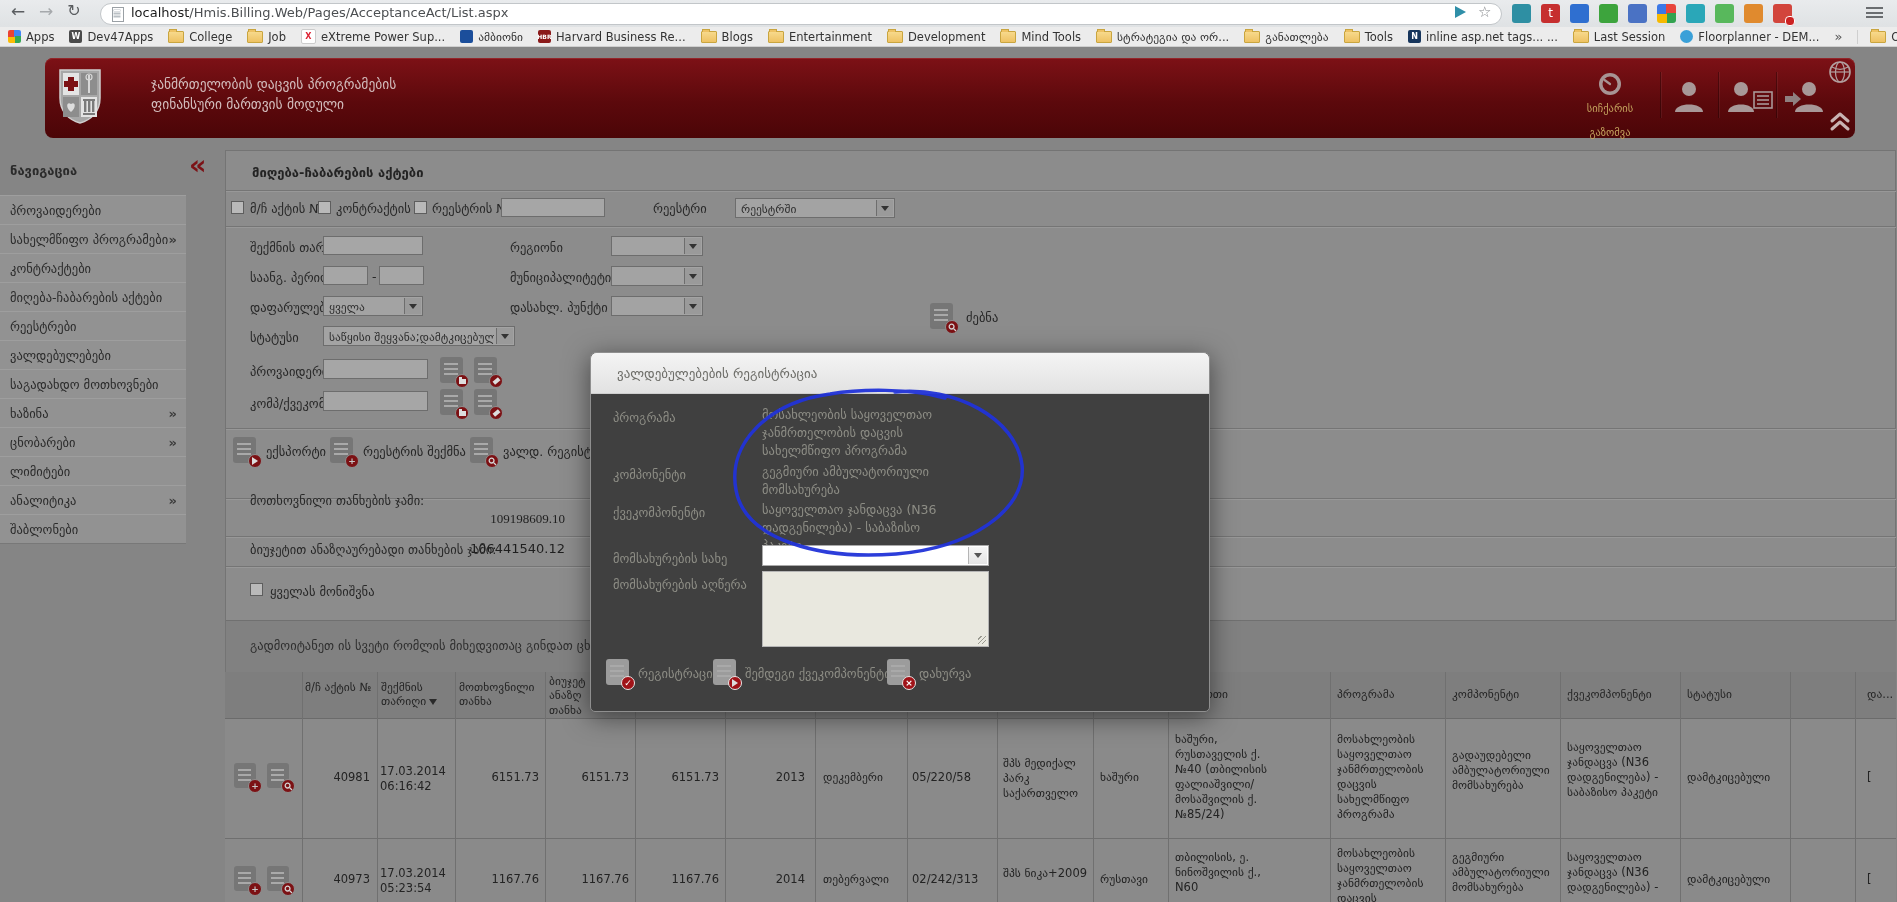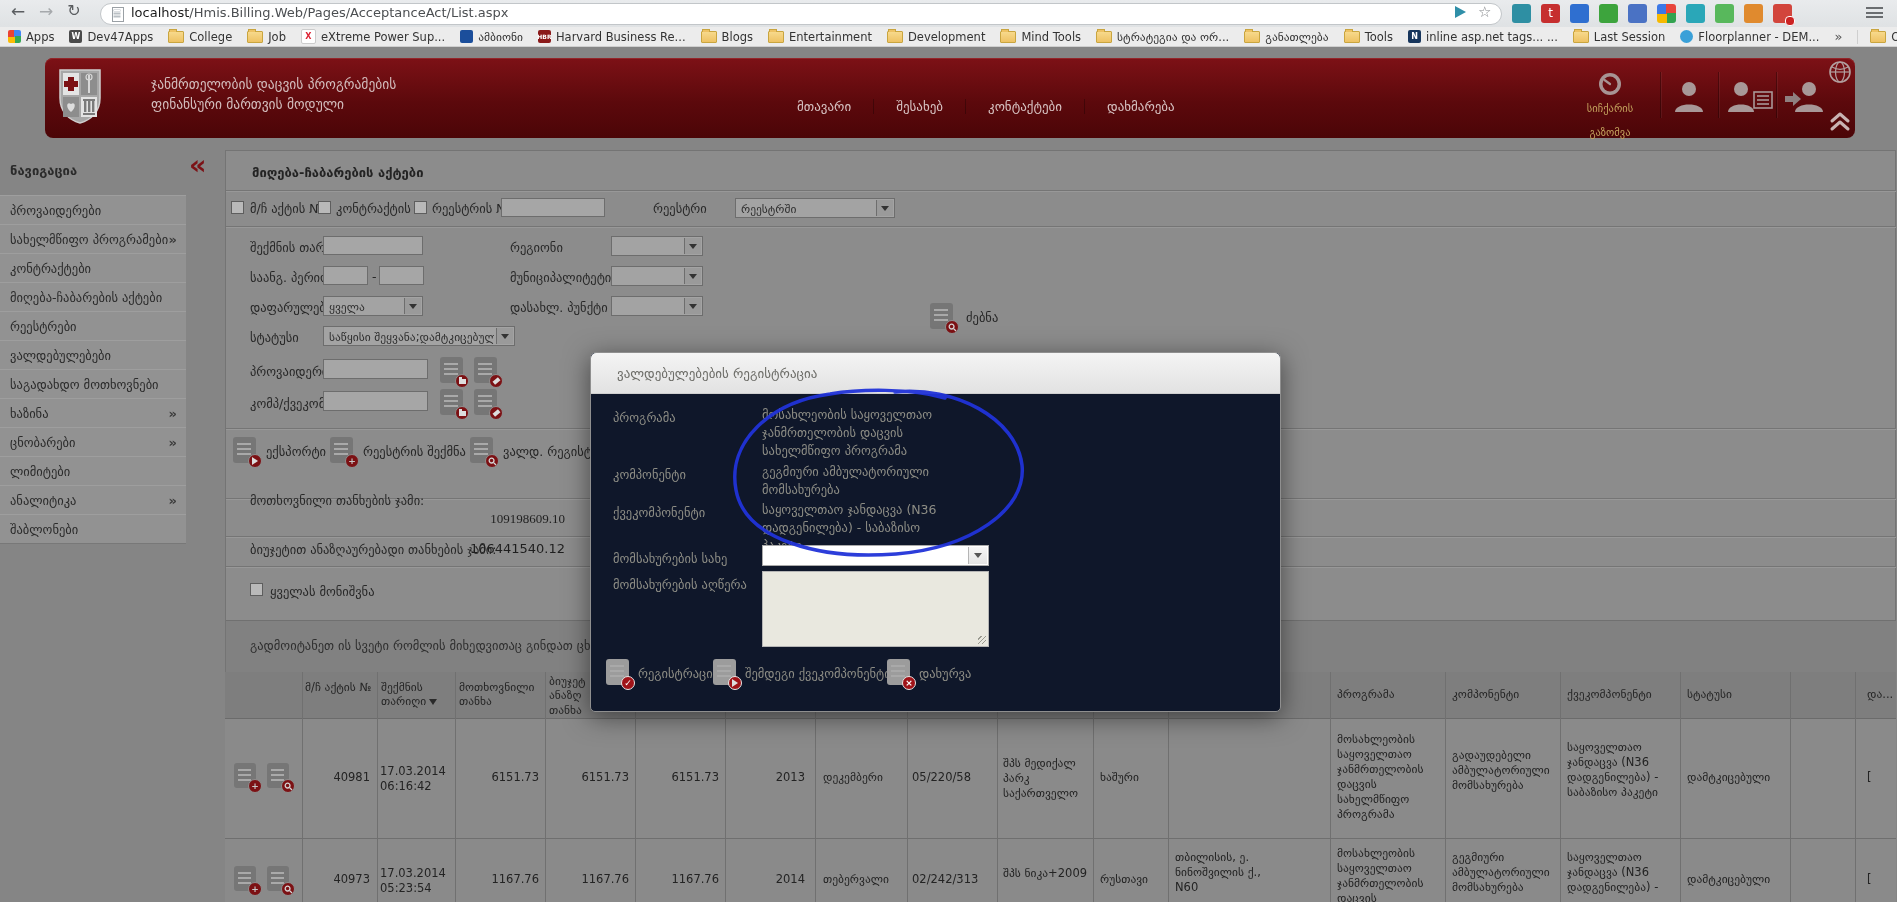--- a/index.html
+++ b/index.html
@@ -96,21 +96,21 @@
   .vline{position:absolute;top:0;width:1px;height:230px;background:#707070;}
   .hcell{position:absolute;font-size:11.5px;color:#262626;line-height:1.25;}
   .trow1{position:absolute;left:0;top:46px;width:100%;height:120px;border-bottom:1px solid #6f6f6f;}
   .trow2{position:absolute;left:0;top:166px;width:100%;height:64px;}
   .tcell{position:absolute;font-size:11.5px;color:#232323;line-height:1.3;}
   .num{text-align:right;}
   .sortdn{display:inline-block;width:0;height:0;border-left:4px solid transparent;border-right:4px solid transparent;
           border-top:6px solid #2a2a2a;margin-left:3px;vertical-align:middle;}
 
   
-  .modal{position:absolute;left:590px;top:305px;width:691px;height:360px;background:#0f172a;border-radius:5px;
+  .modal{position:absolute;left:590px;top:305px;width:620px;height:360px;background:#404040;border-radius:5px;
          box-shadow:0 5px 26px rgba(0,0,0,.5);border:1px solid #8f8f8f;box-sizing:border-box;z-index:50;}
   .mtitle{position:absolute;left:0;top:0;right:0;height:40px;background:linear-gradient(#f4f4f4,#e2e2e2);
           border-bottom:1px solid #cfcfcf;border-radius:5px 5px 0 0;}
   .mtitle .t{position:absolute;left:26px;top:13px;font-size:13px;color:#6d6d68;}
   .mlbl{position:absolute;left:22px;font-size:12.5px;color:#8d8d85;white-space:nowrap;}
   .mval{position:absolute;left:171px;width:195px;font-size:12.5px;color:#8d8d85;line-height:1.45;}
   .msel{position:absolute;left:171px;width:227px;height:21px;background:#fff;border:1px solid #aaa;box-sizing:border-box;}
   .msel .arr{position:absolute;right:1px;top:1px;bottom:1px;width:18px;background:linear-gradient(#f6f6f6,#e4e4e4);
              border-left:1px solid #b5b5b5;display:flex;align-items:center;justify-content:center;}
   .msel .arr::after{content:"";width:0;height:0;border-left:4px solid transparent;border-right:4px solid transparent;border-top:5px solid #555;}
@@ -251,26 +251,20 @@
         <rect x="22" y="29" width="16" height="20" fill="#e4e4e4"></rect>
         <rect x="25" y="33" width="2.4" height="11" fill="#7b7b7b"></rect>
           <rect x="29" y="33" width="2.4" height="11" fill="#7b7b7b"></rect>
           <rect x="33" y="33" width="2.4" height="11" fill="#7b7b7b"></rect>
           <rect x="24" y="31" width="12" height="2" fill="#7b7b7b"></rect>
           <rect x="24" y="45" width="12" height="2" fill="#7b7b7b"></rect>
       </svg>
       <div class="sitetitle" style="top:18px;">ჯანმრთელობის დაცვის პროგრამების</div>
       <div class="sitetitle" style="top:38px;text-align:right;">ფინანსური მართვის მოდული</div>
 
-      <div class="mainnav">
-        <div class="nv">მთავარი</div>
-        <div class="nv">შესახებ</div>
-        <div class="nv">კონტაქტები</div>
-        <div class="nv">დახმარება</div>
-      </div>
 
       <svg style="position:absolute;left:1551px;top:12px;" width="28" height="28" viewBox="0 0 28 28">
         <circle cx="14" cy="14" r="11" fill="#a79494"></circle>
           <circle cx="14" cy="14" r="7.5" fill="#6b0f12"></circle>
         <path d="M14 14 L8.5 10" stroke="#a79494" stroke-width="2.2" stroke-linecap="round"></path>
       </svg>
       <div class="hdrlbl" style="left:1530px;top:44px;">სიჩქარის</div>
       <div class="hdrlbl" style="left:1530px;top:68px;">გაზომვა</div>
 
       <div class="vsep" style="left:1615px;top:14px;height:46px;"></div>
@@ -517,20 +511,21 @@
         <div class="tcell num" style="left:70px;top:52px;width:75px;">40981</div>
         <div class="tcell" style="left:155px;top:46px;width:72px;">17.03.2014 06:16:42</div>
         <div class="tcell num" style="left:230px;top:52px;width:84px;">6151.73</div>
         <div class="tcell num" style="left:320px;top:52px;width:84px;">6151.73</div>
         <div class="tcell num" style="left:410px;top:52px;width:84px;">6151.73</div>
         <div class="tcell num" style="left:500px;top:52px;width:80px;">2013</div>
         <div class="tcell" style="left:598px;top:52px;width:80px;">დეკემბერი</div>
         <div class="tcell" style="left:687px;top:52px;width:85px;">05/220/58</div>
         <div class="tcell" style="left:778px;top:38px;width:85px;">შპს მედიქალ პარკ საქართველო</div>
         <div class="tcell" style="left:875px;top:52px;width:65px;">ხაშური</div>
+        <div class="tcell" style="left:950px;top:14px;width:108px;">ხაშური, რუსთაველის ქ. №40 (თბილისის ფალიაშვილი/ მოსაშვილის ქ. №85/24)</div>
         <div class="tcell" style="left:1112px;top:14px;width:98px;">მოსახლეობის საყოველთაო ჯანმრთელობის დაცვის სახელმწიფო პროგრამა</div>
         <div class="tcell" style="left:1227px;top:30px;width:104px;">გადაუდებელი ამბულატორიული მომსახურება</div>
         <div class="tcell" style="left:1342px;top:22px;width:108px;">საყოველთაო ჯანდაცვა (N36 დადგენილება) - საბაზისო პაკეტი</div>
         <div class="tcell" style="left:1462px;top:52px;width:95px;">დამტკიცებული</div>
         <div class="tcell" style="left:1642px;top:52px;width:30px;">[</div>
       </div>
 
       <div class="trow2">
         <div class="docicon" style="left:9px;top:28px;width:22px;height:25px;">
             <span class="badge">+</span>

